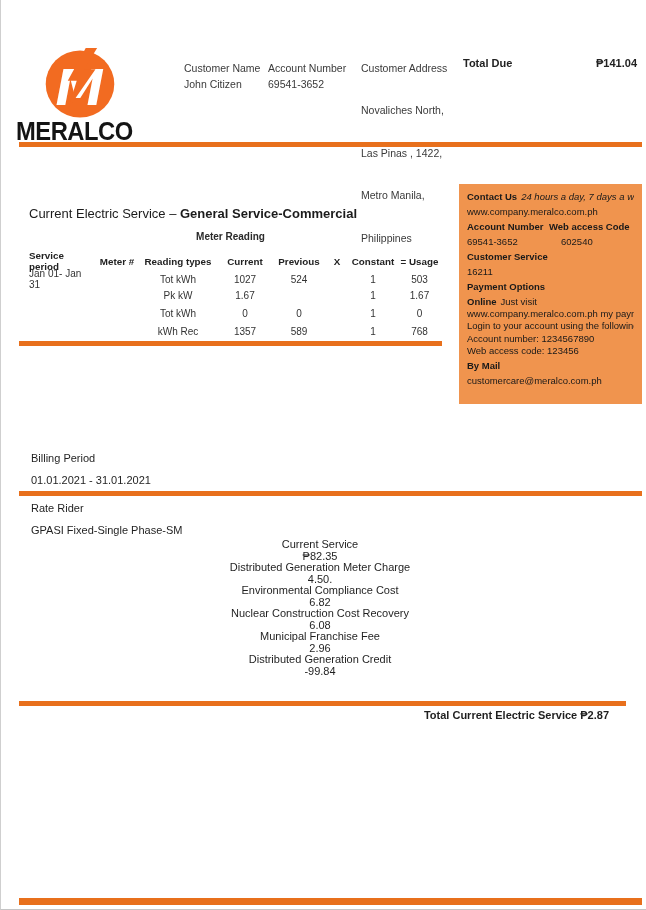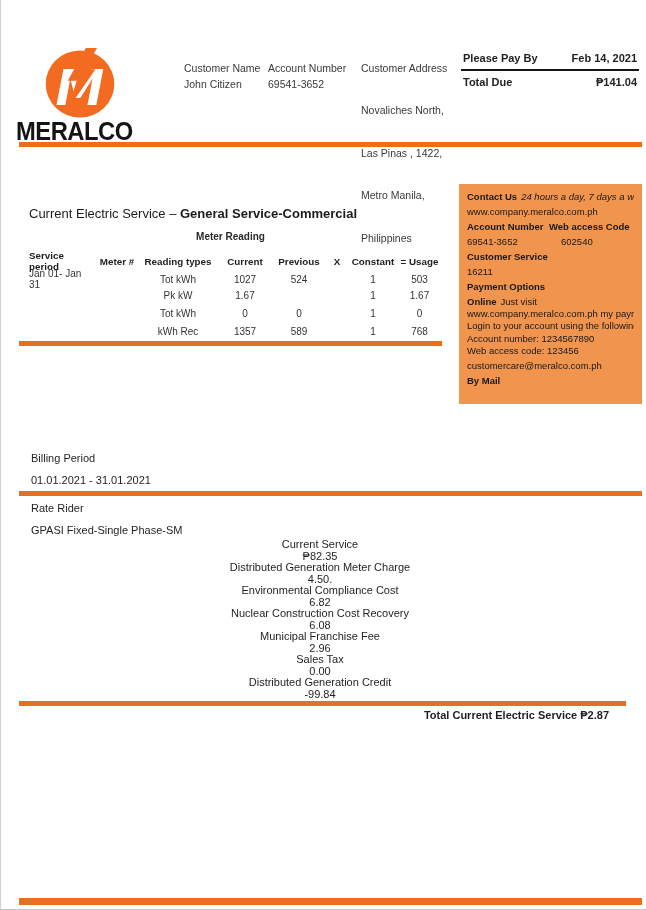--- a/index.html
+++ b/index.html
@@ -109,24 +109,20 @@
   </div>
   <div class="hdr-field f-addr">
     <span class="label">Customer Address</span>
     <span class="addr-line">Novaliches North,</span>
     <span class="addr-line">Las Pinas , 1422,</span>
     <span class="addr-line">Metro Manila,</span>
     <span class="addr-line">Philippines</span>
   </div>
 
   <div class="paybox">
-    <div class="row row1">
-      <span>Please Pay By</span>
-      <span>Feb 14, 2021</span>
-    </div>
     <div class="row row2">
       <span>Total Due</span>
       <span>₱141.04</span>
     </div>
   </div>
 
   <div class="rule divider-1"></div>
 
   <div class="contact-box">
     <div class="cb-line">
@@ -146,22 +142,22 @@
     <div class="cb-line">16211</div>
     <div class="cb-line cb-b">Payment Options</div>
     <div class="cb-line cb-tight">
       <span class="cb-b">Online</span>
       <span class="cb-gap">Just visit</span>
     </div>
     <div class="cb-line cb-tight">www.company.meralco.com.ph my payment</div>
     <div class="cb-line cb-tight">Login to your account using the following:</div>
     <div class="cb-line cb-tight">Account number: 1234567890</div>
     <div class="cb-line">Web access code: 123456</div>
+    <div class="cb-line cb-b">By Mail</div>
     <div class="cb-line">customercare@meralco.com.ph</div>
-    <div class="cb-line cb-b">By Mail</div>
   </div>
 
   <div class="svc-title">
     <span>Current Electric Service – </span><span class="bold">General Service-Commercial</span>
   </div>
   <div class="meter-reading-label">Meter Reading</div>
 
   <div class="meter-table">
     <div class="mt-row mt-head">
       <div>Service period</div>
@@ -237,24 +233,20 @@
     </div>
     <div class="charge-row">
       <span>Nuclear Construction Cost Recovery</span>
       <span>6.08</span>
     </div>
     <div class="charge-row">
       <span>Municipal Franchise Fee</span>
       <span>2.96</span>
     </div>
     <div class="charge-row">
-      <span>Sales Tax</span>
-      <span>0.00</span>
-    </div>
-    <div class="charge-row">
       <span>Distributed Generation Credit</span>
       <span>-99.84</span>
     </div>
   </div>
 
   <div class="rule divider-3"></div>
   <div class="total-line">
     <span>Total Current Electric Service </span><span>₱2.87</span>
   </div>
 

